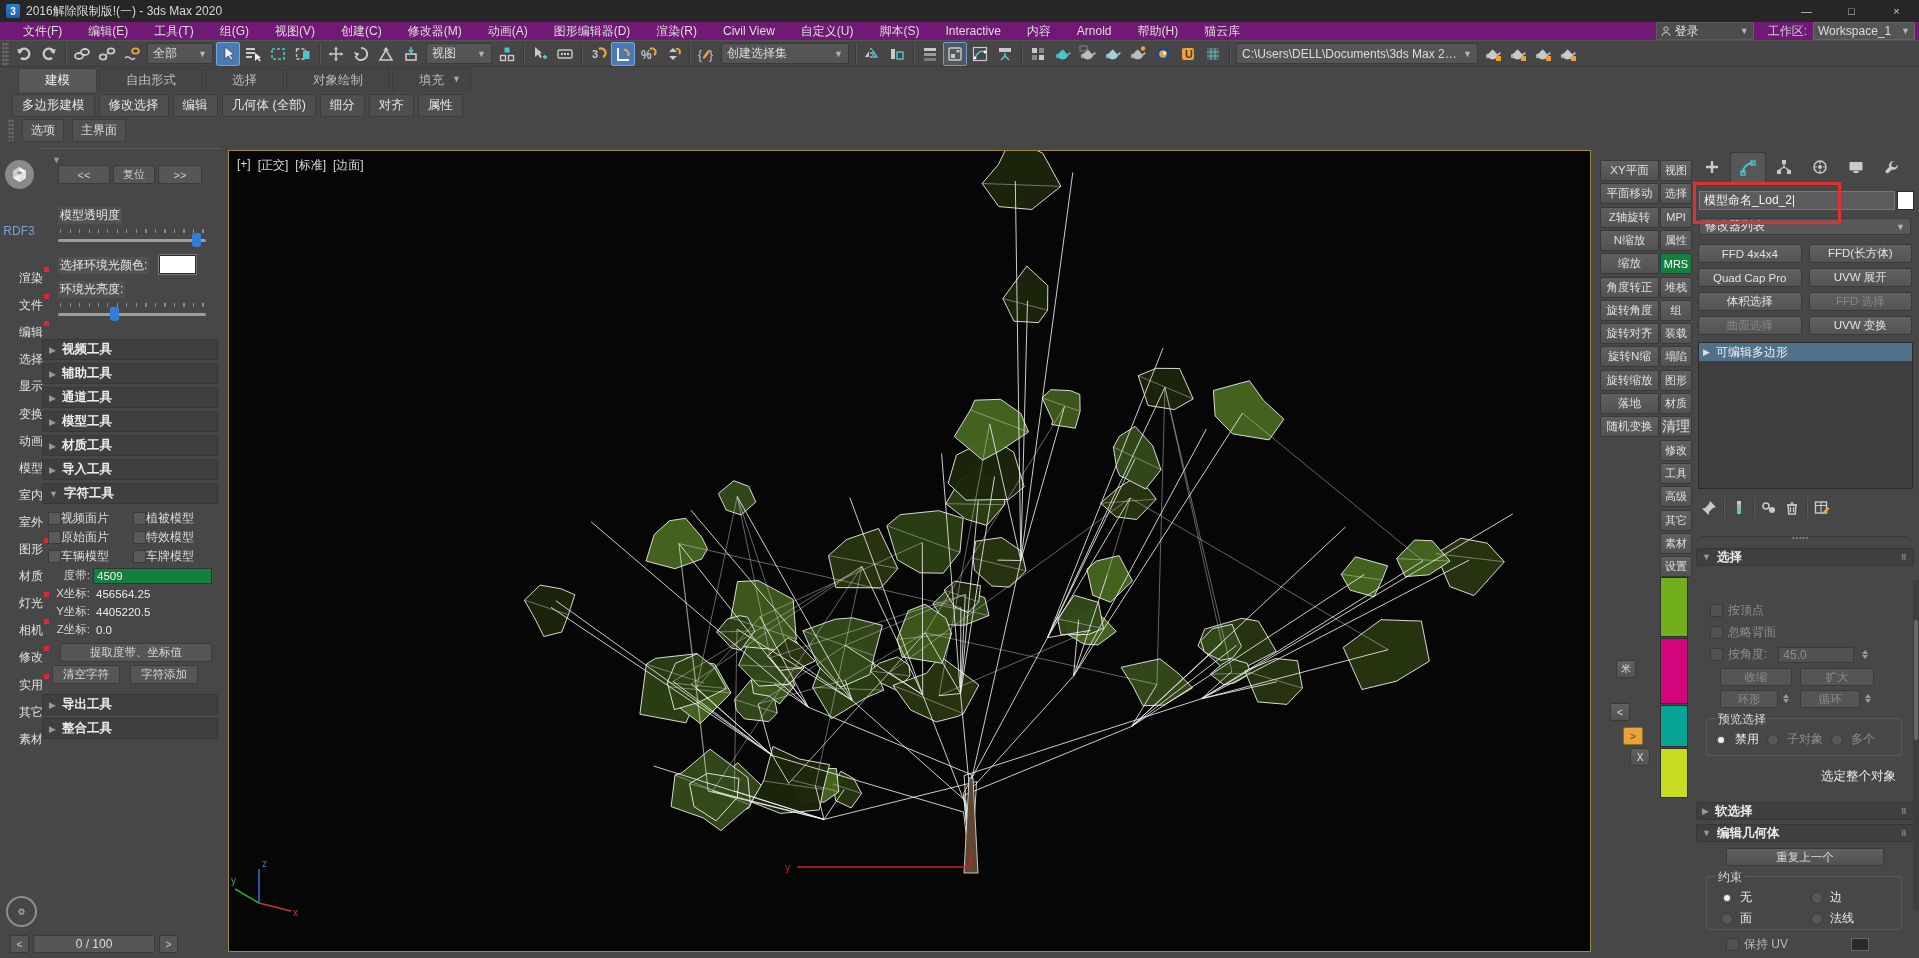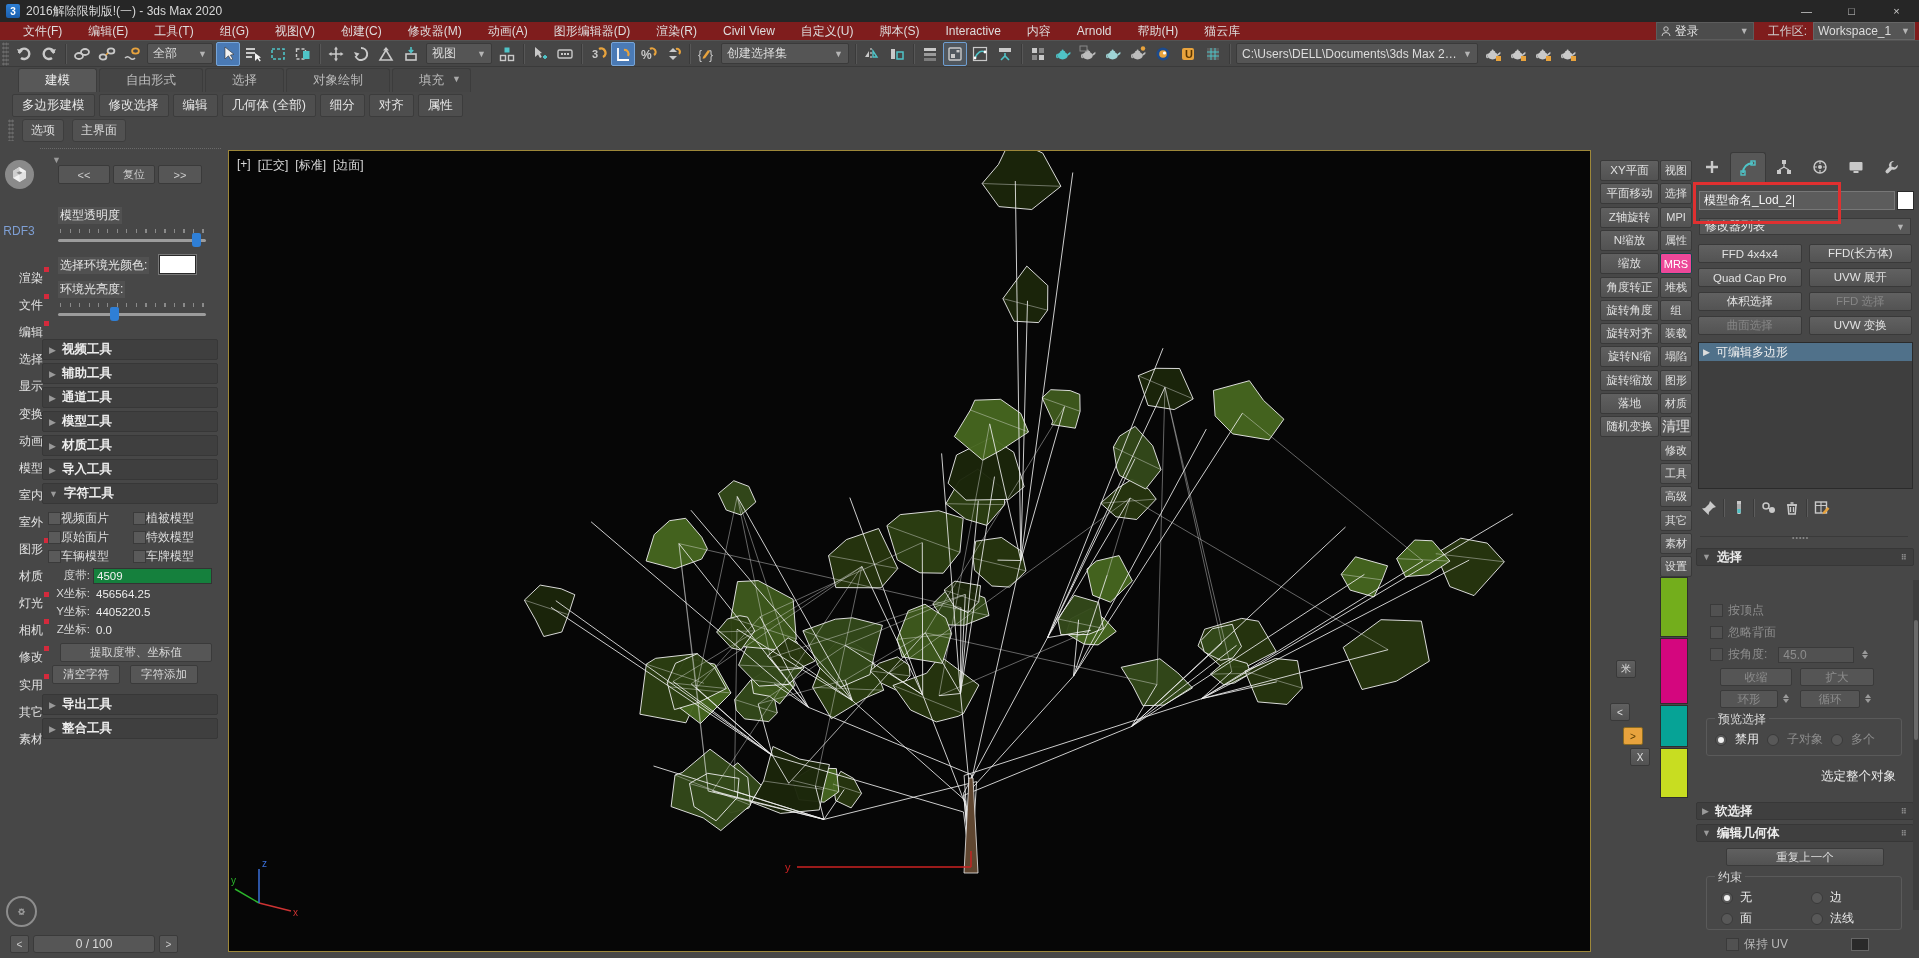--- a/index.html
+++ b/index.html
@@ -8,21 +8,21 @@
         font-size:12px;overflow:hidden;-webkit-user-select:none;user-select:none;}
   
   #titlebar{position:absolute;left:0;top:0;width:100%;height:22px;background:#262626;
             display:flex;align-items:center;padding-left:6px;box-sizing:border-box;}
   #app-icon{width:14px;height:14px;background:linear-gradient(#2e7fd4,#1b5fae);border-radius:2px;
             color:#fff;font-size:10px;font-weight:bold;display:flex;align-items:center;justify-content:center;margin-right:6px;}
   #title-text{color:#d8d8d8;font-size:12px;}
   #win-controls{margin-left:auto;display:flex;height:100%;}
   .win-btn{width:45px;height:100%;display:flex;align-items:center;justify-content:center;color:#cfcfcf;font-size:11px;}
   
-  #menubar{position:absolute;left:0;top:22px;width:100%;height:18px;background:#7f1d1d;
+  #menubar{position:absolute;left:0;top:22px;width:100%;height:18px;background:#701a75;
            display:flex;align-items:center;padding-left:10px;box-sizing:border-box;}
   .menu-item{padding:0 13px;color:#dddddd;white-space:nowrap;font-size:12px;line-height:18px;}
   #account{margin-left:auto;display:flex;align-items:center;height:100%;}
   #login-combo{width:88px;height:16px;background:#4c4c4c;border:1px solid #5c5c5c;display:flex;align-items:center;gap:4px;padding:0 4px;}
   #workspace-label{margin:0 6px 0 14px;color:#cfcfcf;}
   #workspace-combo{width:92px;height:16px;background:#555;border:1px solid #666;display:flex;align-items:center;justify-content:space-between;padding:0 4px;margin-right:4px;color:#ddd;}
   .combo-arrow{color:#b5b5b5;font-size:9px;}
   
   #toolbar{position:absolute;left:0;top:40px;width:100%;height:27px;background:#464646;
            border-top:1px solid #535353;border-bottom:1px solid #3a3a3a;
@@ -83,21 +83,21 @@
   .lp-btn{background:#565656;border:1px solid #3a3a3a;border-radius:2px;color:#d6d6d6;display:flex;align-items:center;justify-content:center;font-size:11.5px;}
   
   #viewport{position:absolute;left:228px;top:150px;width:1363px;height:802px;background:#060606;
             border:1px solid #9d8739;box-sizing:border-box;}
   #vp-labels{position:absolute;left:8px;top:6px;display:flex;gap:7px;color:#d9d9d9;font-size:12px;z-index:5;}
   #tree-svg{position:absolute;left:0;top:0;width:100%;height:100%;}
   
   #right-cols{position:absolute;left:1598px;top:156px;width:94px;bottom:0;}
   .rc-btn{position:absolute;height:19px;background:linear-gradient(#606060,#525252);border:1px solid #393939;border-radius:2px;
           color:#e0e0e0;display:flex;align-items:center;justify-content:center;font-size:11.5px;white-space:nowrap;}
-  .rc-btn.teal{background:#ec4899;color:#fff;border-color:#15484b;}
+  .rc-btn.teal{background:#15803d;color:#fff;border-color:#15484b;}
   .rc-btn.orange{background:#e8a33d;color:#5a3c00;border-color:#8a6a20;}
   .rc-swatch{position:absolute;left:62px;width:26px;border:1px solid #2e2e2e;}
   
   #cmd-panel{position:absolute;left:1692px;top:150px;width:227px;bottom:0;background:#474747;}
   #cp-tabs{position:absolute;left:2px;top:2px;display:flex;}
   .cp-tab{width:36px;height:30px;display:flex;align-items:center;justify-content:center;border-radius:3px 3px 0 0;}
   .cp-tab.active{background:#575757;border:1px solid #3a3a3a;border-bottom:none;box-sizing:border-box;}
   #red-box{position:absolute;left:1px;top:32px;width:142px;height:36px;border:3px solid #e03030;z-index:4;}
   #obj-name{position:absolute;left:7px;top:41px;width:190px;height:17px;background:#5c5c5c;border:1px solid #777;
             color:#f4f4f4;display:flex;align-items:center;padding-left:4px;font-size:12px;}

